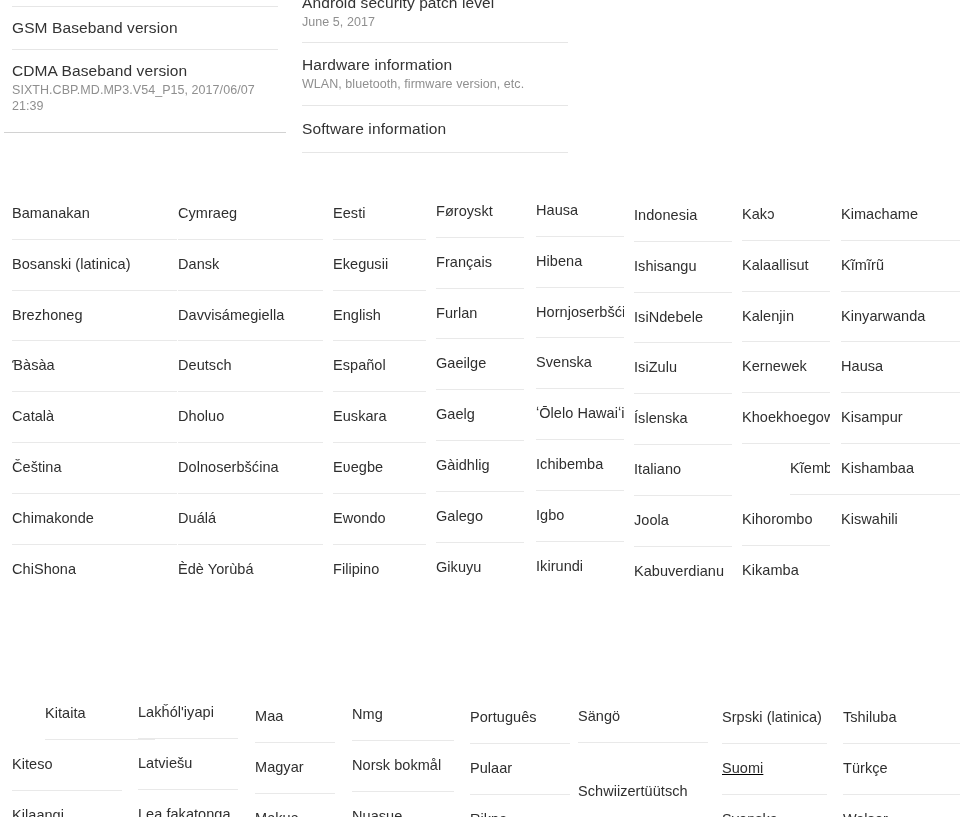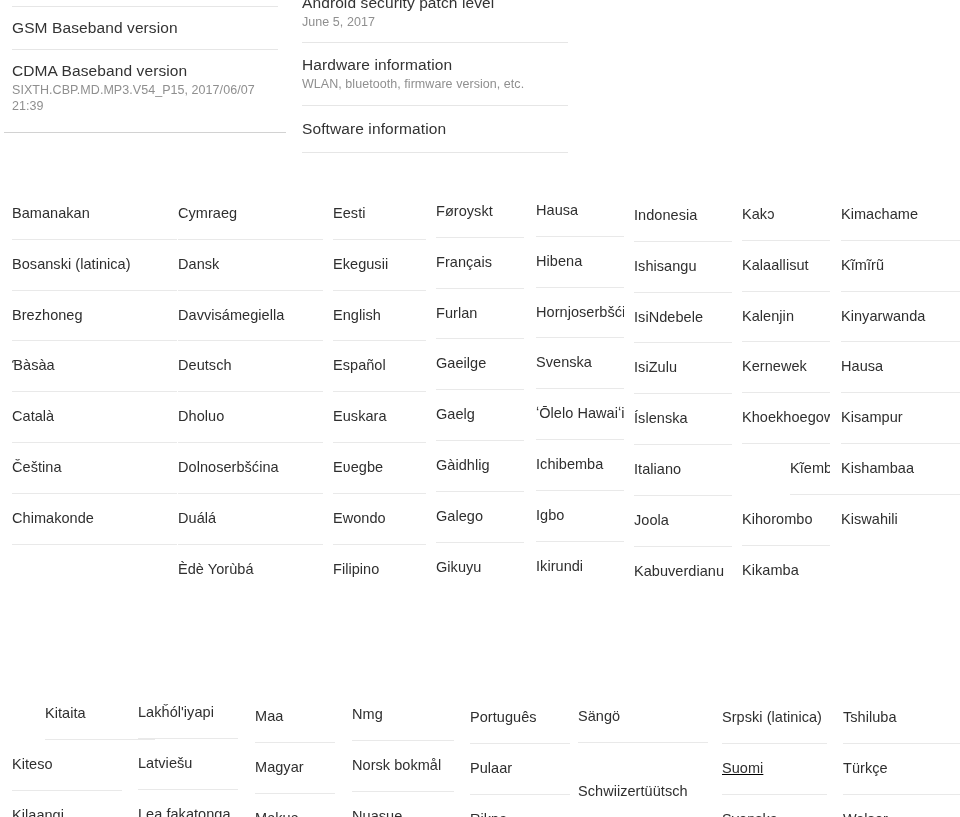--- a/index.html
+++ b/index.html
@@ -108,20 +108,23 @@
           <div class="lang-div" style="top: 33.8px; width: 165px;"></div>
         </div>
         <div class="lang-cell" style="height: 50.8px;">
           <div class="lang-label">Čeština</div>
           <div class="lang-div" style="top: 33.8px; width: 165px;"></div>
         </div>
         <div class="lang-cell" style="height: 50.8px;">
           <div class="lang-label">Chimakonde</div>
           <div class="lang-div" style="top: 33.8px; width: 165px;"></div>
         </div>
+        <div class="lang-cell" style="height: 50.8px;">
+          <div class="lang-label">ChiShona</div>
+        </div>
       </div>
       <div class="lang-col" style="left: 178px; top: 205px; width: 145px;">
         <div class="lang-cell" style="height: 50.8px;">
           <div class="lang-label">Cymraeg</div>
           <div class="lang-div" style="top: 33.8px; width: 145px;"></div>
         </div>
         <div class="lang-cell" style="height: 50.8px;">
           <div class="lang-label">Dansk</div>
           <div class="lang-div" style="top: 33.8px; width: 145px;"></div>
         </div>

